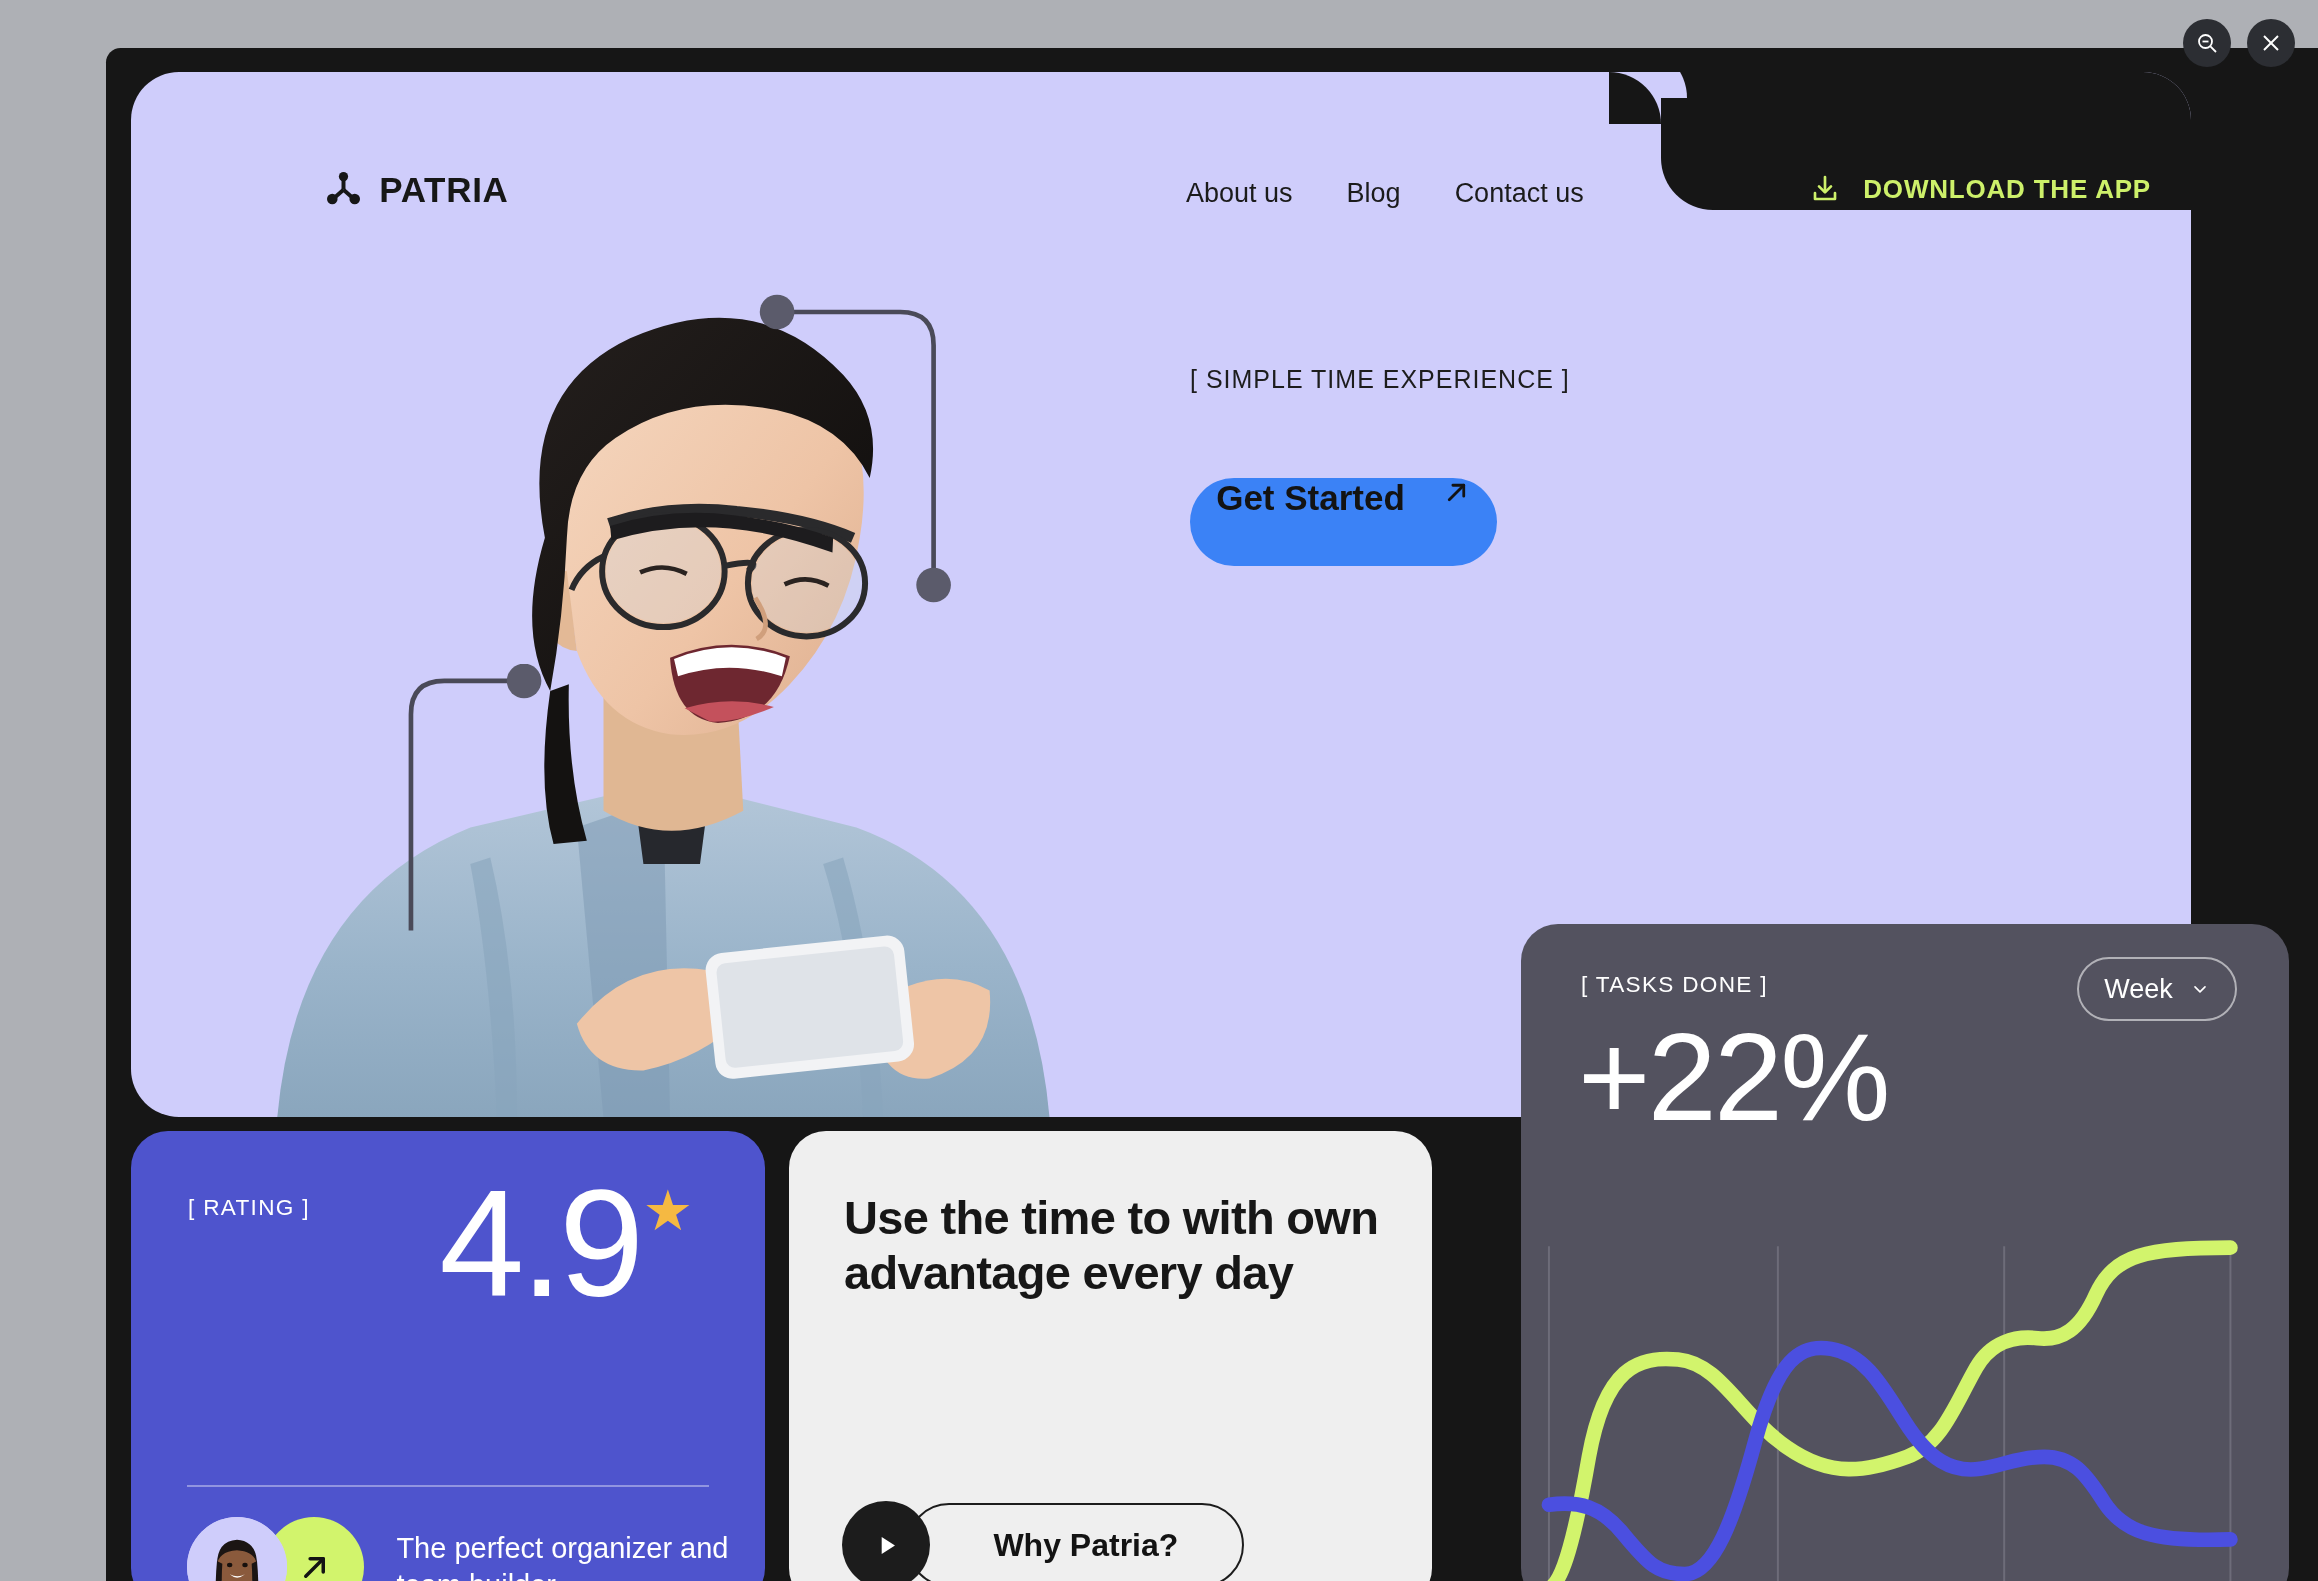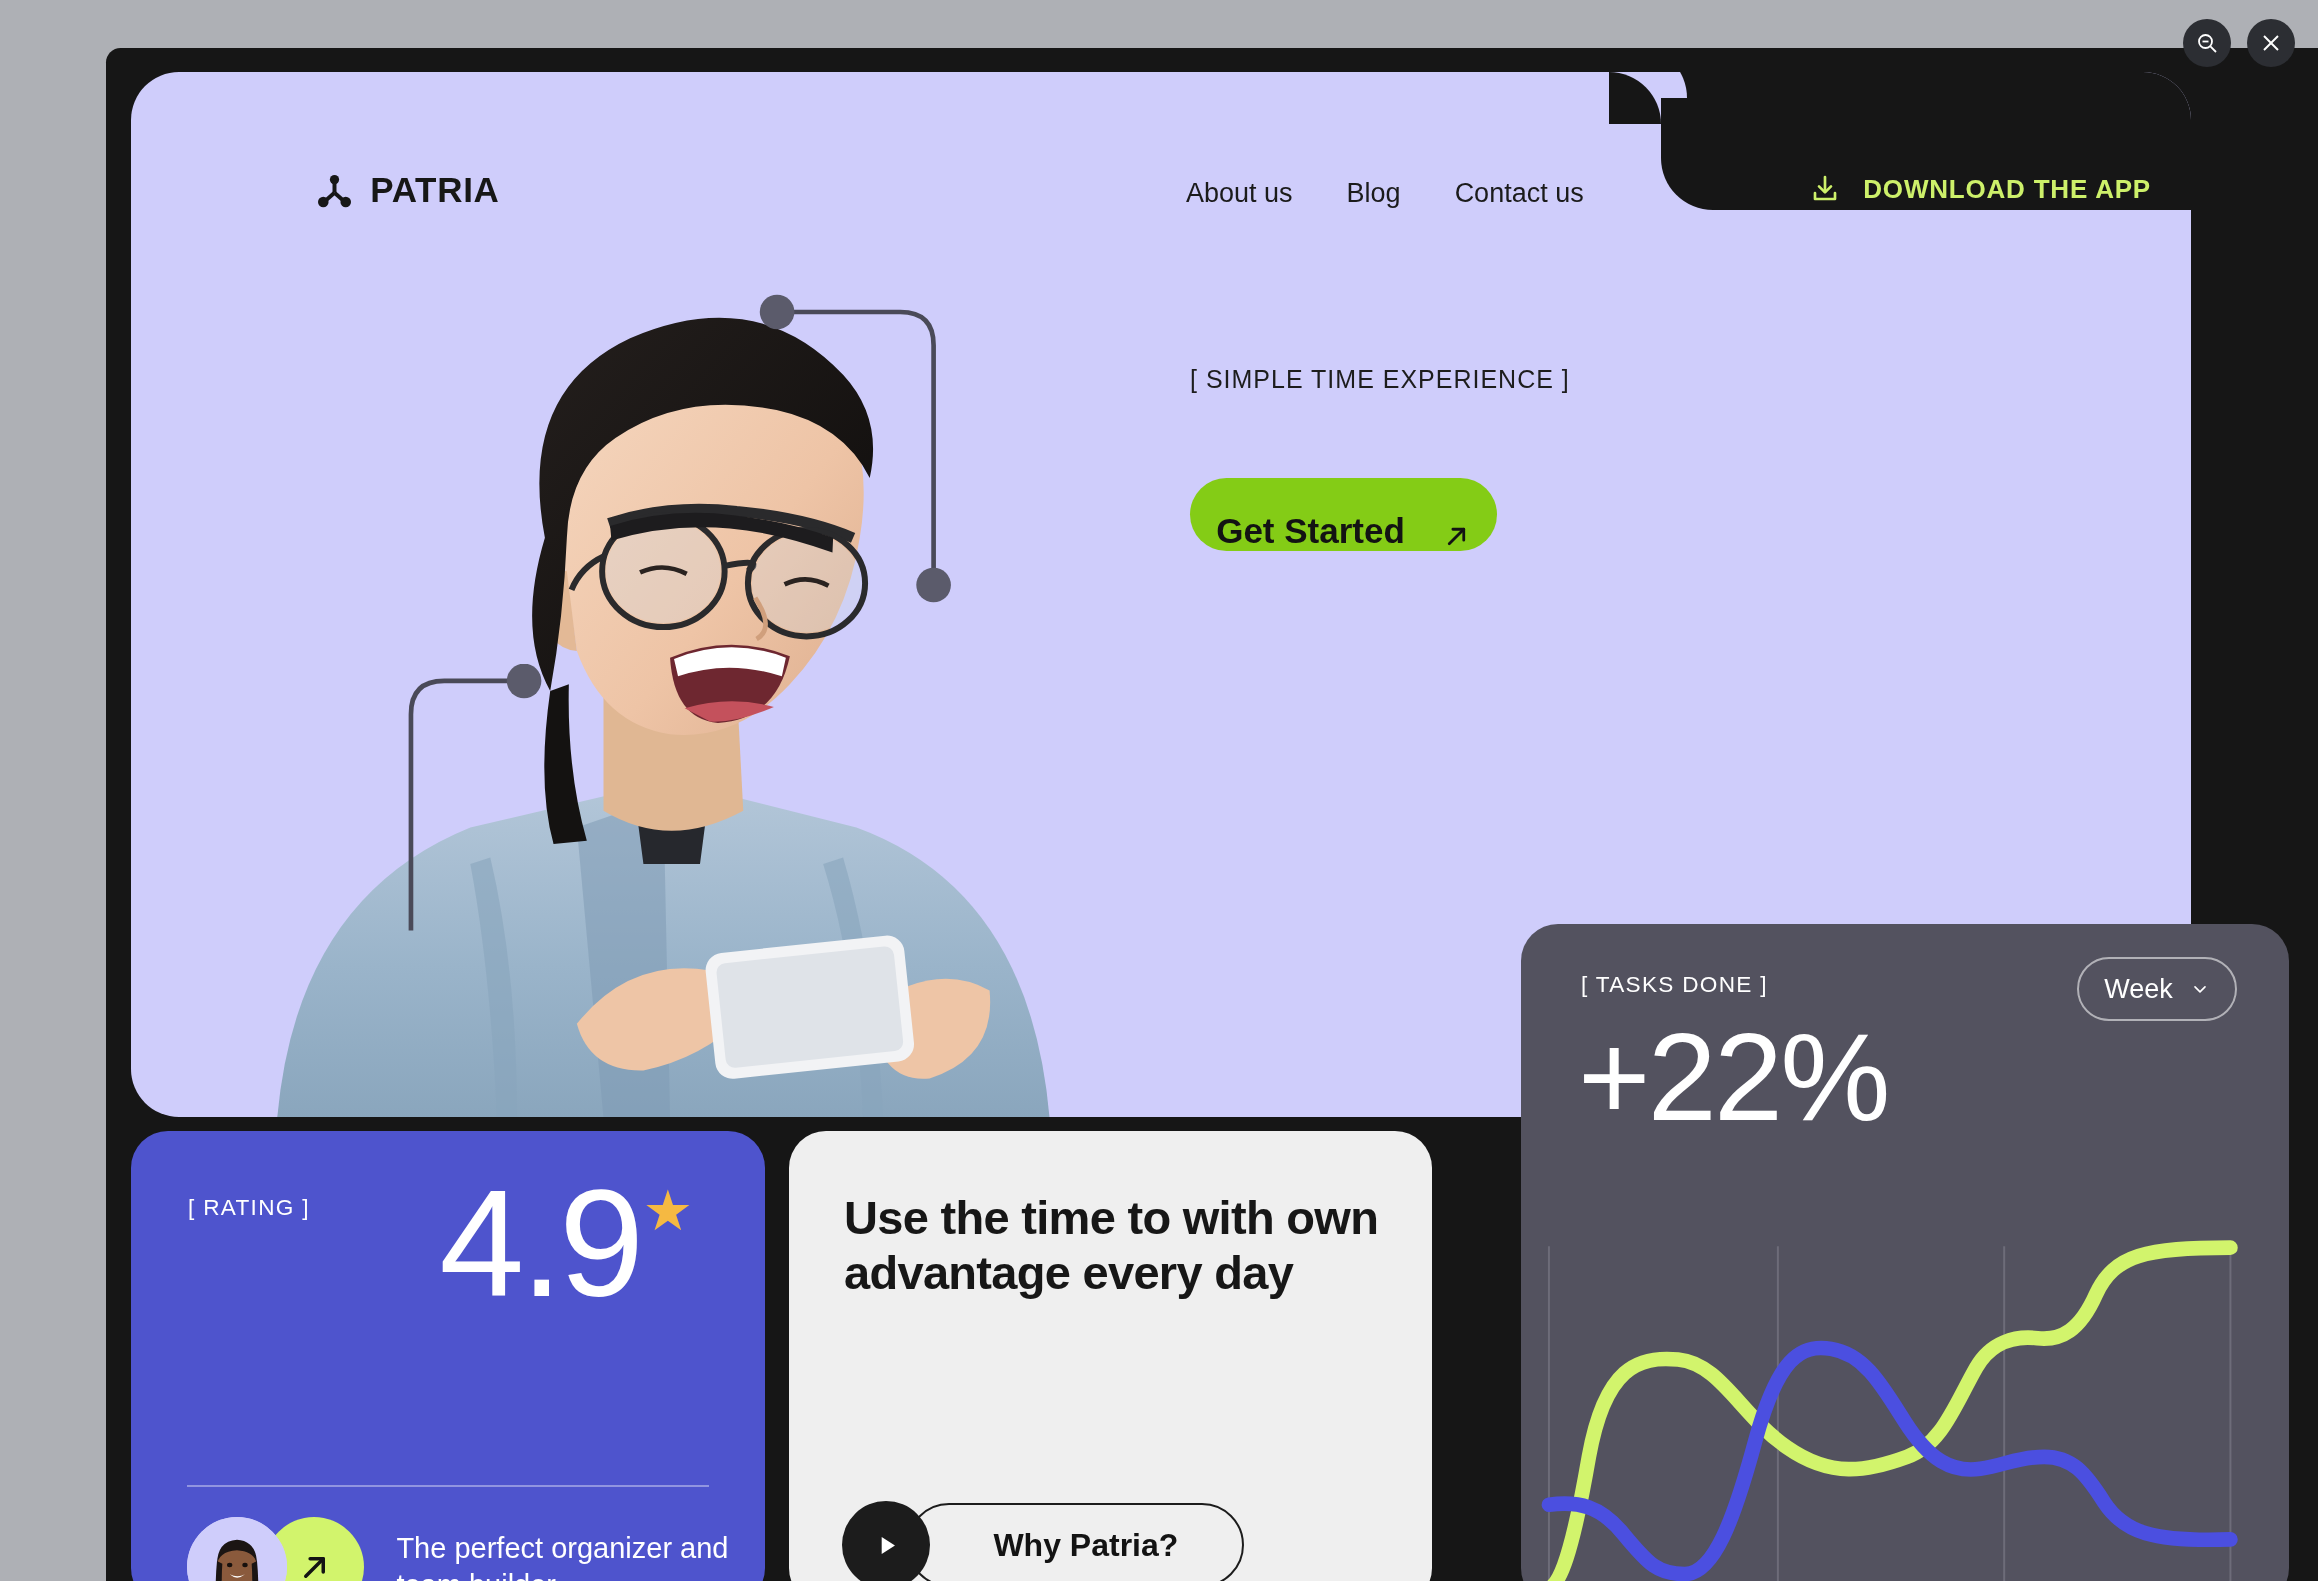--- a/index.html
+++ b/index.html
@@ -57,22 +57,22 @@
   }
 
   
   #topbar {
     position: absolute; left: 0; top: 0;
     width: 100%; height: 138px;
     display: flex; align-items: center;
     z-index: 20;
   }
   #brand {
-    position: absolute; left: 185px; top: 98px;
-    display: flex; align-items: flex-end; gap: 17.3px;
+    position: absolute; left: 194px; top: 98px;
+    display: flex; align-items: flex-start; gap: 17.3px;
   }
   #brand-name {
     font-size: 35px; font-weight: 700; color: #171717;
     letter-spacing: 0.7px;
   }
   #nav {
     position: absolute; left: 1055px; top: 106px;
     display: flex; gap: 54px;
   }
   .nav-link {
@@ -110,23 +110,23 @@
   #headline {
     font-size: 130px; font-weight: 400; color: #171717;
     line-height: 0.98; letter-spacing: -2.7px; white-space: nowrap;
   }
   #headline .barchart-inline {
     display: inline-block; vertical-align: -6.7px;
     margin: 0 14.6px;
   }
   #cta {
     margin-top: 84px;
-    width: 307px; height: 73px;
-    background: #84cc16; border-radius: 665px;
-    display: flex; align-items: flex-end; justify-content: center;
+    width: 307px; height: 88px;
+    background: #3b82f6; border-radius: 665px;
+    display: flex; align-items: flex-start; justify-content: center;
     gap: 37px; cursor: pointer;
   }
   #cta-label { font-size: 35px; font-weight: 700; color: #131313; }
 
   
   #rating-card {
     position: absolute; left: 25px; top: 1083px;
     width: 634px; height: 474px;
     background: #4e54cd; border-radius: 37px;
     overflow: hidden; z-index: 8;

